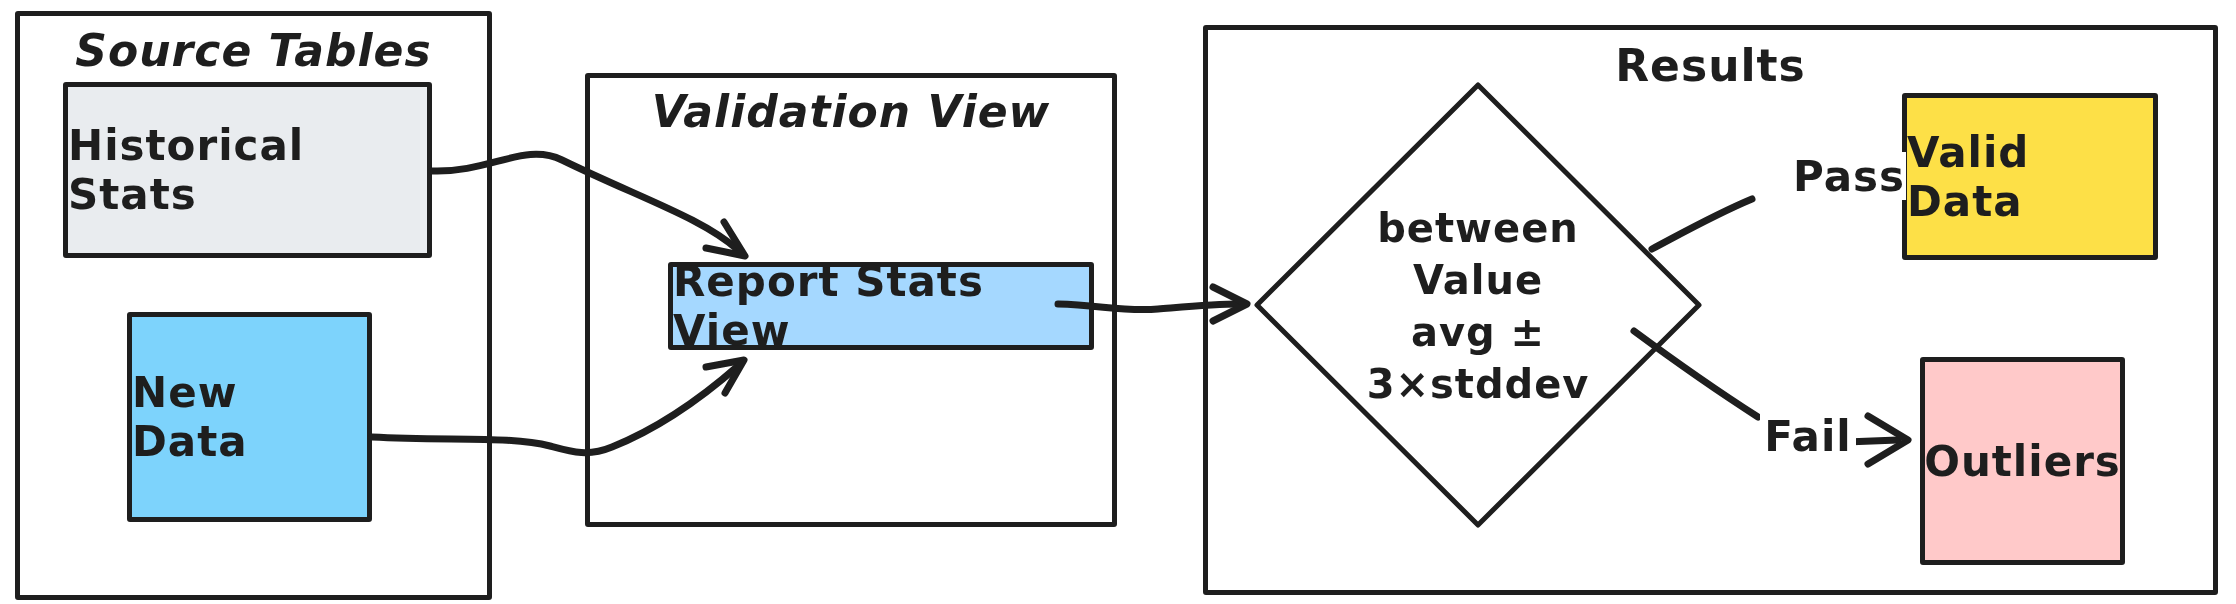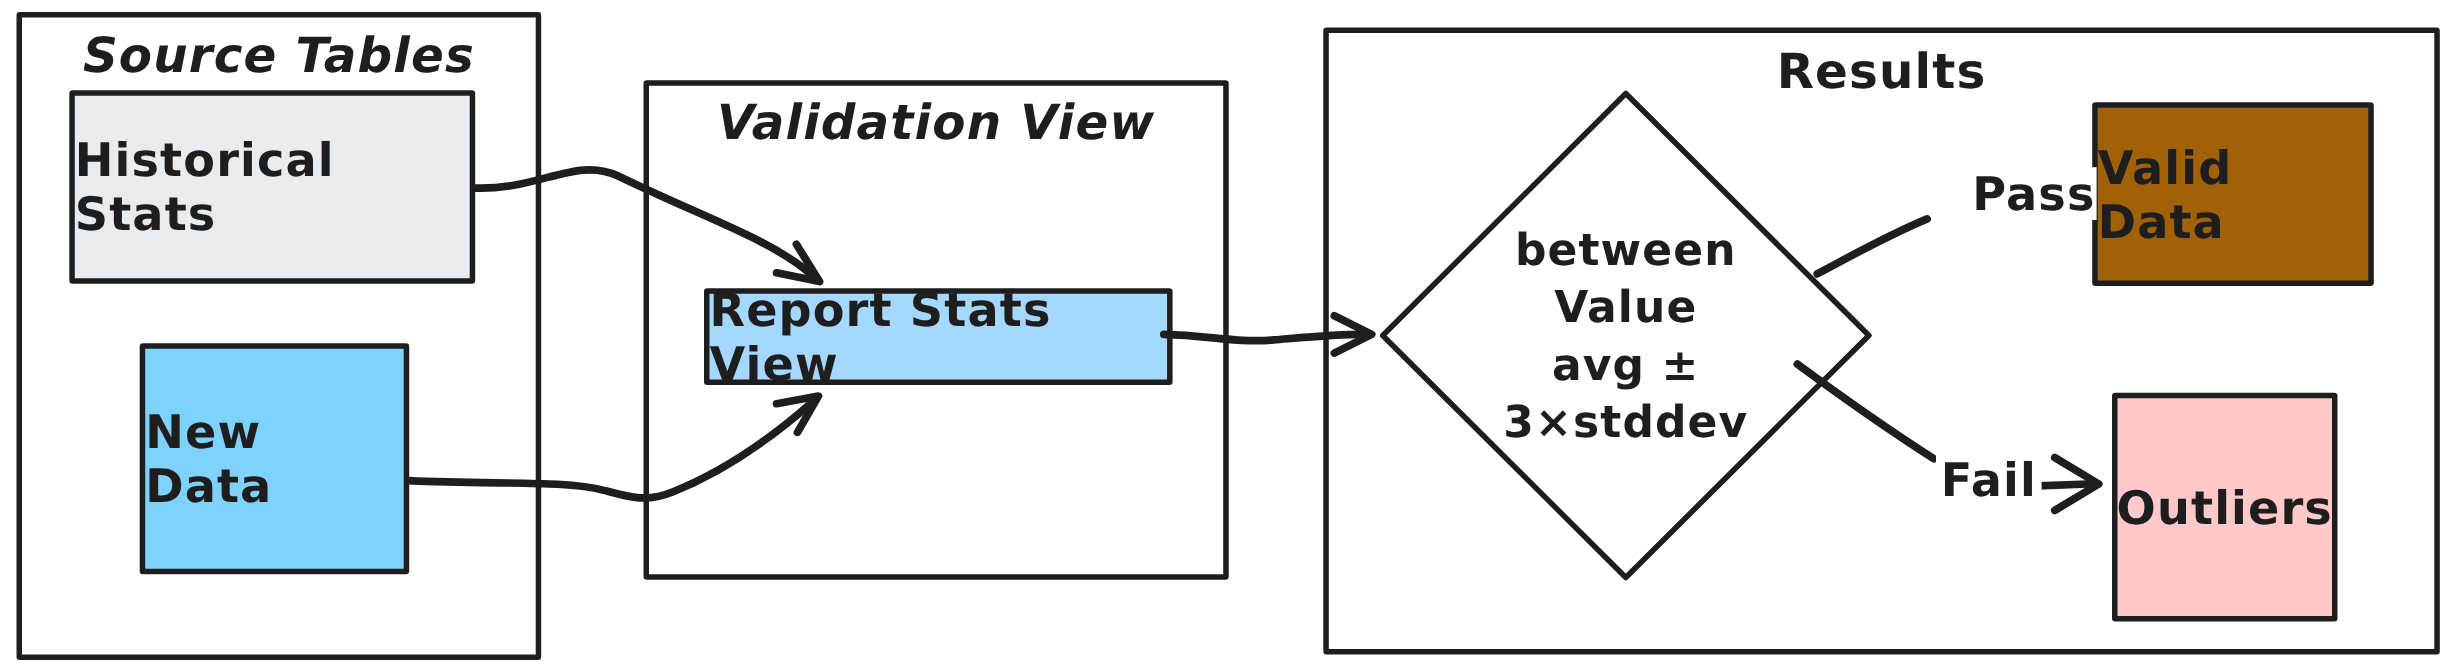--- a/index.html
+++ b/index.html
@@ -51,25 +51,25 @@
   </div>
 
   <div class="node" style="left: 63px; top: 82px; width: 369px; height: 176px; background: rgb(233, 236, 239);">
     <span>Historical Stats</span>
   </div>
 
   <div class="node" style="left: 127px; top: 312px; width: 245px; height: 210px; background: #7dd3fc;">
     <span>New Data</span>
   </div>
 
-  <div class="node" style="left: 640px; top: 262px; width: 426px; height: 88px; background: rgb(165, 216, 255);">
+  <div class="node" style="left: 668px; top: 262px; width: 426px; height: 88px; background: rgb(165, 216, 255);">
     <span>Report Stats View</span>
   </div>
 
-  <div class="node" style="left: 1902px; top: 93px; width: 256px; height: 167px; background: #a16207;">
+  <div class="node" style="left: 1902px; top: 93px; width: 256px; height: 167px; background: #fde047;">
     <span>Valid Data</span>
   </div>
 
   <div class="node" style="left: 1920px; top: 357px; width: 205px; height: 208px; background: rgb(255, 201, 201);">
     <span>Outliers</span>
   </div>
 
   <svg class="wires" width="2236" height="604" viewBox="0 0 2236 604">
 
     <polygon class="shape" points="1257,305 1478,85 1699,305 1478,525" fill="#f9e79f"></polygon>

